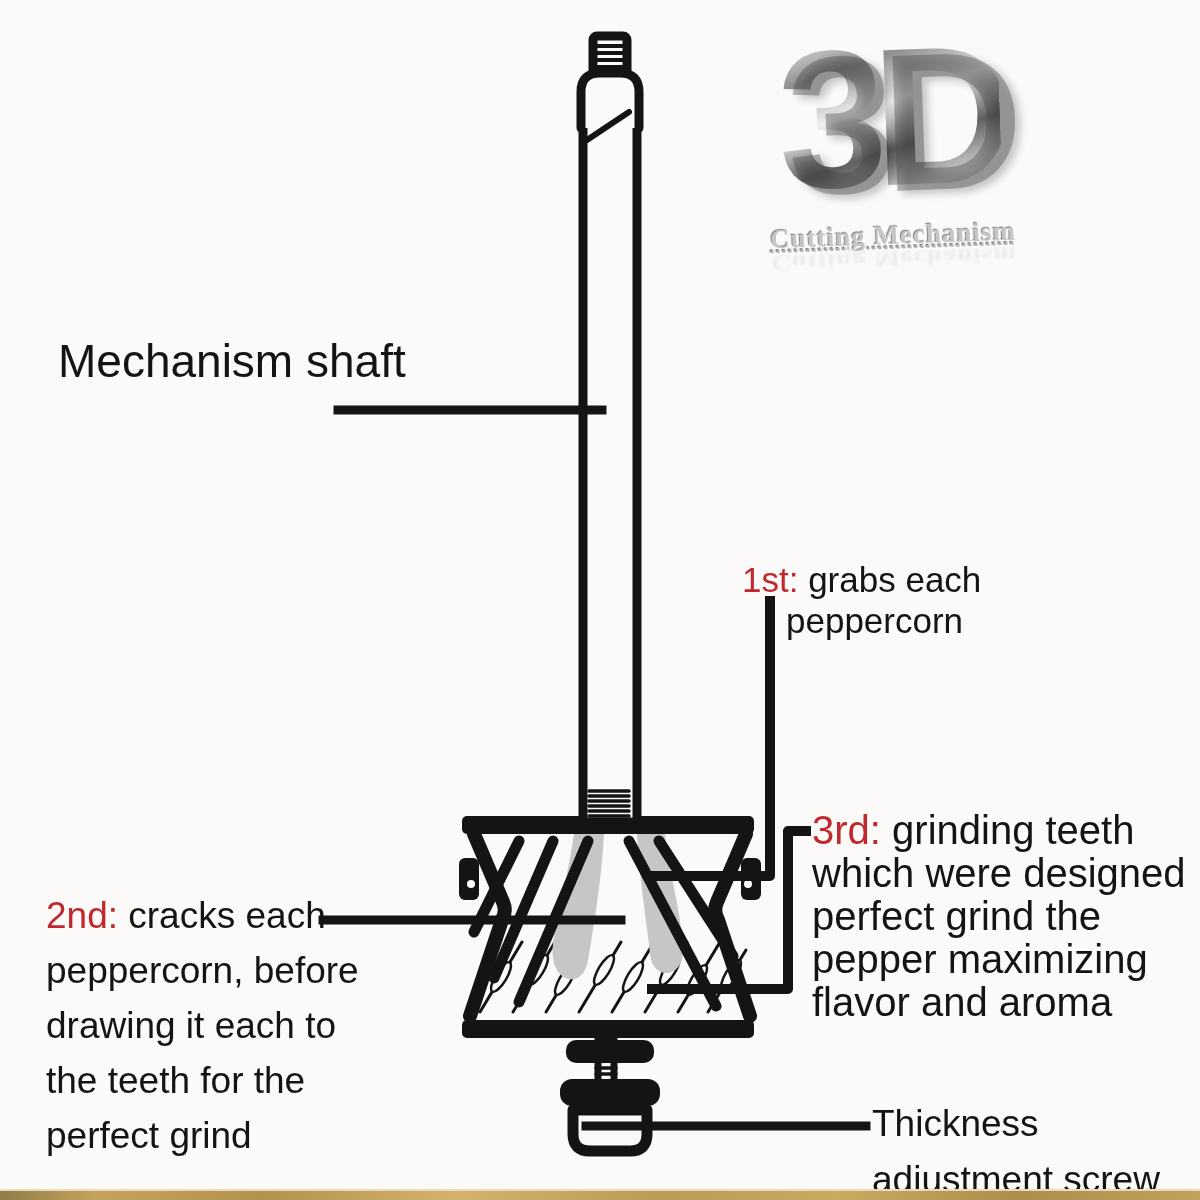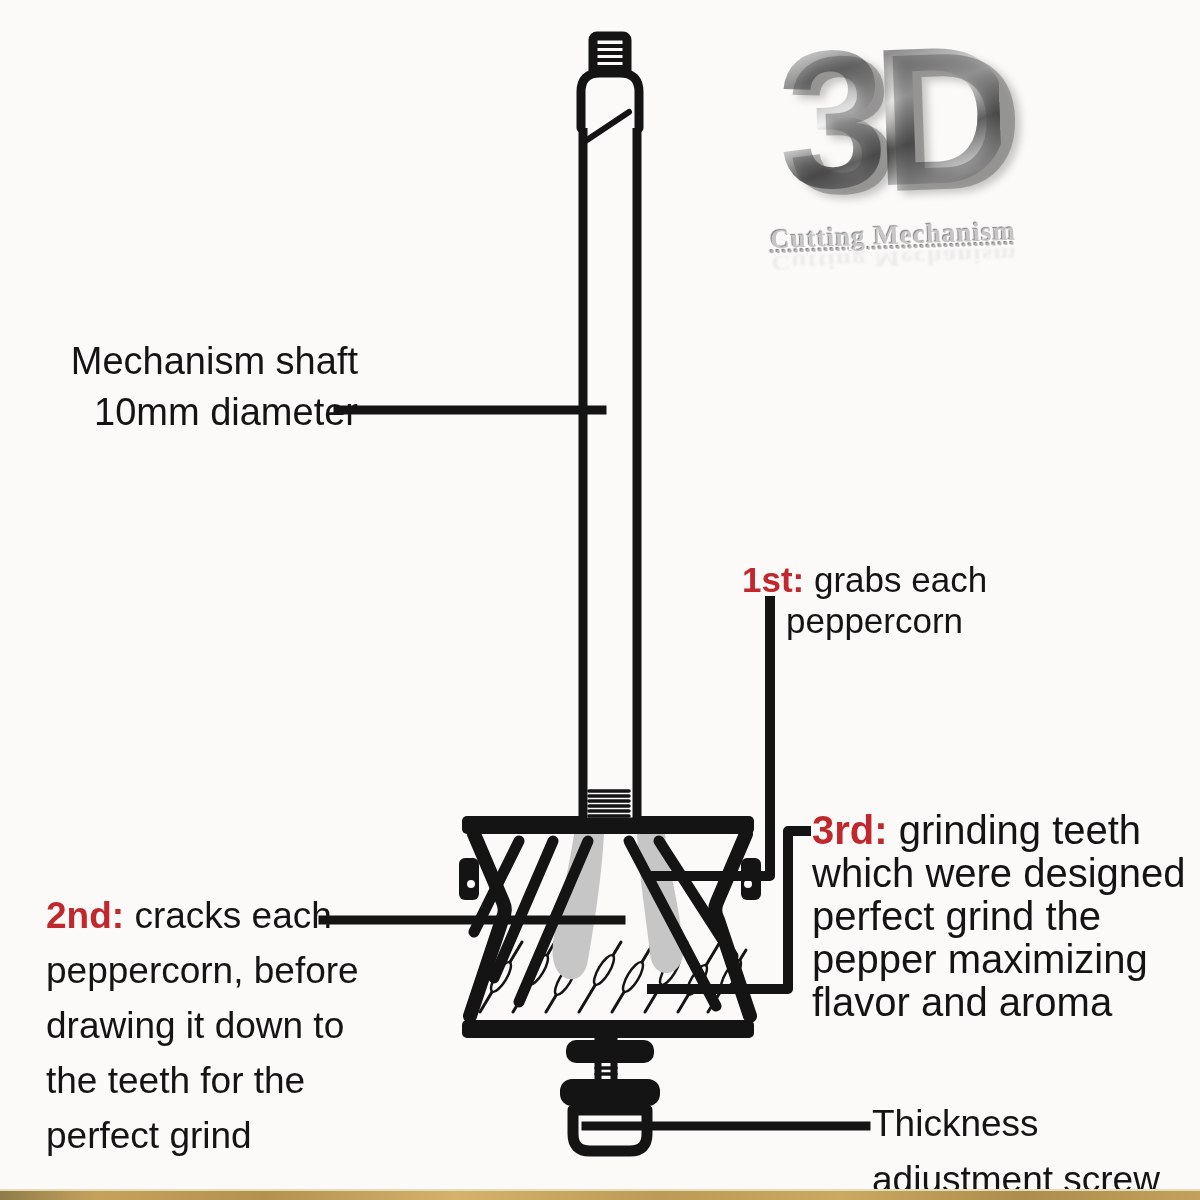--- a/index.html
+++ b/index.html
@@ -4,22 +4,22 @@
 <style>
   html,body{margin:0;padding:0;background:#ffffff;}
   .canvas{
     position:relative;width:1200px;height:1200px;overflow:hidden;
     background:#fbfaf8;
     font-family:"Liberation Sans",sans-serif;
     color:#141414;
   }
   .diagram-svg{position:absolute;left:0;top:0;}
   .label{position:absolute;white-space:nowrap;}
-  .red{color:#c0282d;font-weight:bold;}
-  .lbl-shaft{left:58px;top:336px;width:300px;font-size:38px;line-height:51px;text-align:right;}
+  .red{color:#c0282d;font-weight:normal;}
+  .lbl-shaft{left:58px;top:336px;width:300px;font-size:46px;line-height:51px;text-align:right;}
   .lbl-1st{left:742px;top:559px;font-size:35px;line-height:41px;}
   .lbl-1st .indent{margin-left:44px;}
   .lbl-2nd{left:46px;top:888px;font-size:37px;line-height:55px;}
   .lbl-3rd{left:812px;top:809px;font-size:40px;line-height:43px;}
   .lbl-thk{left:872px;top:1096px;font-size:37px;line-height:56px;}
 
   .logo{position:absolute;left:752px;top:18px;width:276px;text-align:center;transform:rotate(-2deg);}
   .logo-text{
     display:inline-block;
     font-size:196px;font-weight:bold;line-height:1.02;letter-spacing:-14px;
@@ -143,38 +143,37 @@
   </svg>
 
   <div class="logo">
     <div class="logo-text">3D</div>
     <div class="logo-caption">Cutting Mechanism</div>
     <div class="logo-reflection">Cutting Mechanism</div>
   </div>
 
   <div class="label lbl-shaft">
     <div>Mechanism shaft</div>
-    <div>10mm diameter</div>
   </div>
 
   <div class="label lbl-1st">
     <div>
       <span class="red">1st:</span>
       <span>grabs each</span>
     </div>
     <div class="indent">peppercorn</div>
   </div>
 
   <div class="label lbl-2nd">
     <div>
       <span class="red">2nd:</span>
       <span>cracks each</span>
     </div>
     <div>peppercorn, before</div>
-    <div>drawing it down to</div>
+    <div>drawing it each to</div>
     <div>the teeth for the</div>
     <div>perfect grind</div>
   </div>
 
   <div class="label lbl-3rd">
     <div>
       <span class="red">3rd:</span>
       <span>grinding teeth</span>
     </div>
     <div>which were designed</div>

